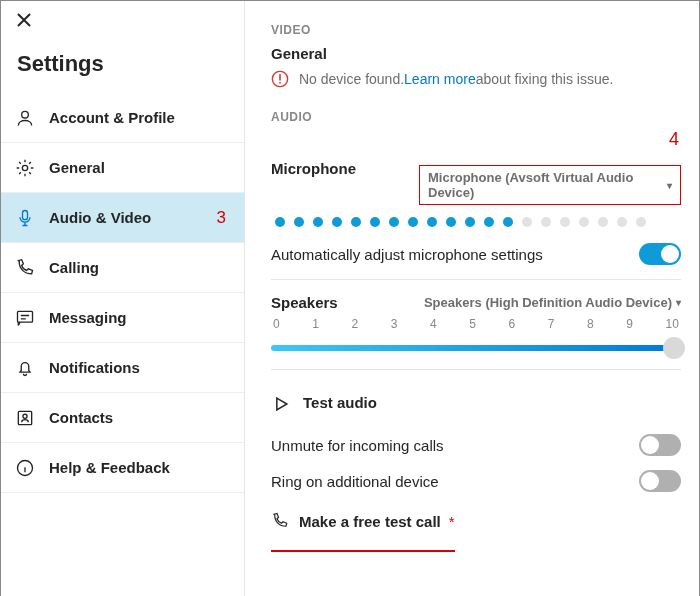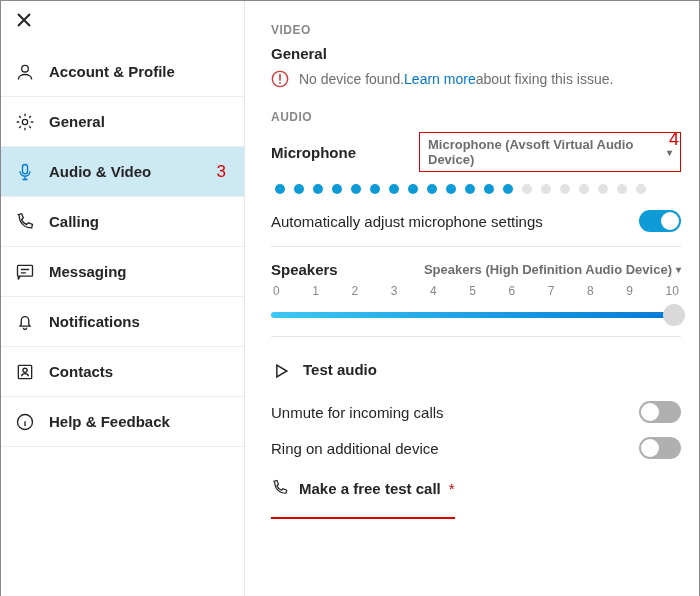--- a/index.html
+++ b/index.html
@@ -88,20 +88,21 @@
   .device-select {
     border: 1.5px solid #d90000;
     padding: 4px 8px;
     font-size: 13px;
     color: #6e6e6e;
     font-weight: 600;
     display: flex; align-items: center;
     width: 262px;
     justify-content: flex-end;
     position: relative;
+    margin-top: 33px;
   }
   .device-select .chev { margin-left: 4px; font-size: 10px; }
   .annot-4 {
     position: absolute;
     right: 22px;
     top: 128px;
     color: #d90000;
     font-size: 18px;
   }
   .level-dots {
@@ -180,20 +181,21 @@
 </style>
 </head>
 <body>
 
 <div class="sidebar">
   <div class="close-btn">
     <svg viewBox="0 0 14 14">
         <path d="M1 1 L13 13 M13 1 L1 13"></path>
       </svg>
   </div>
+  <div class="settings-title">Settings</div>
 
   <div class="nav-item">
     <svg viewBox="0 0 24 24">
         <circle cx="12" cy="8" r="4"></circle>
         <path d="M4 21c0-4 4-6 8-6s8 2 8 6"></path>
       </svg>
     <span>Account &amp; Profile</span>
   </div>
   <div class="nav-item">
     <svg viewBox="0 0 24 24">

